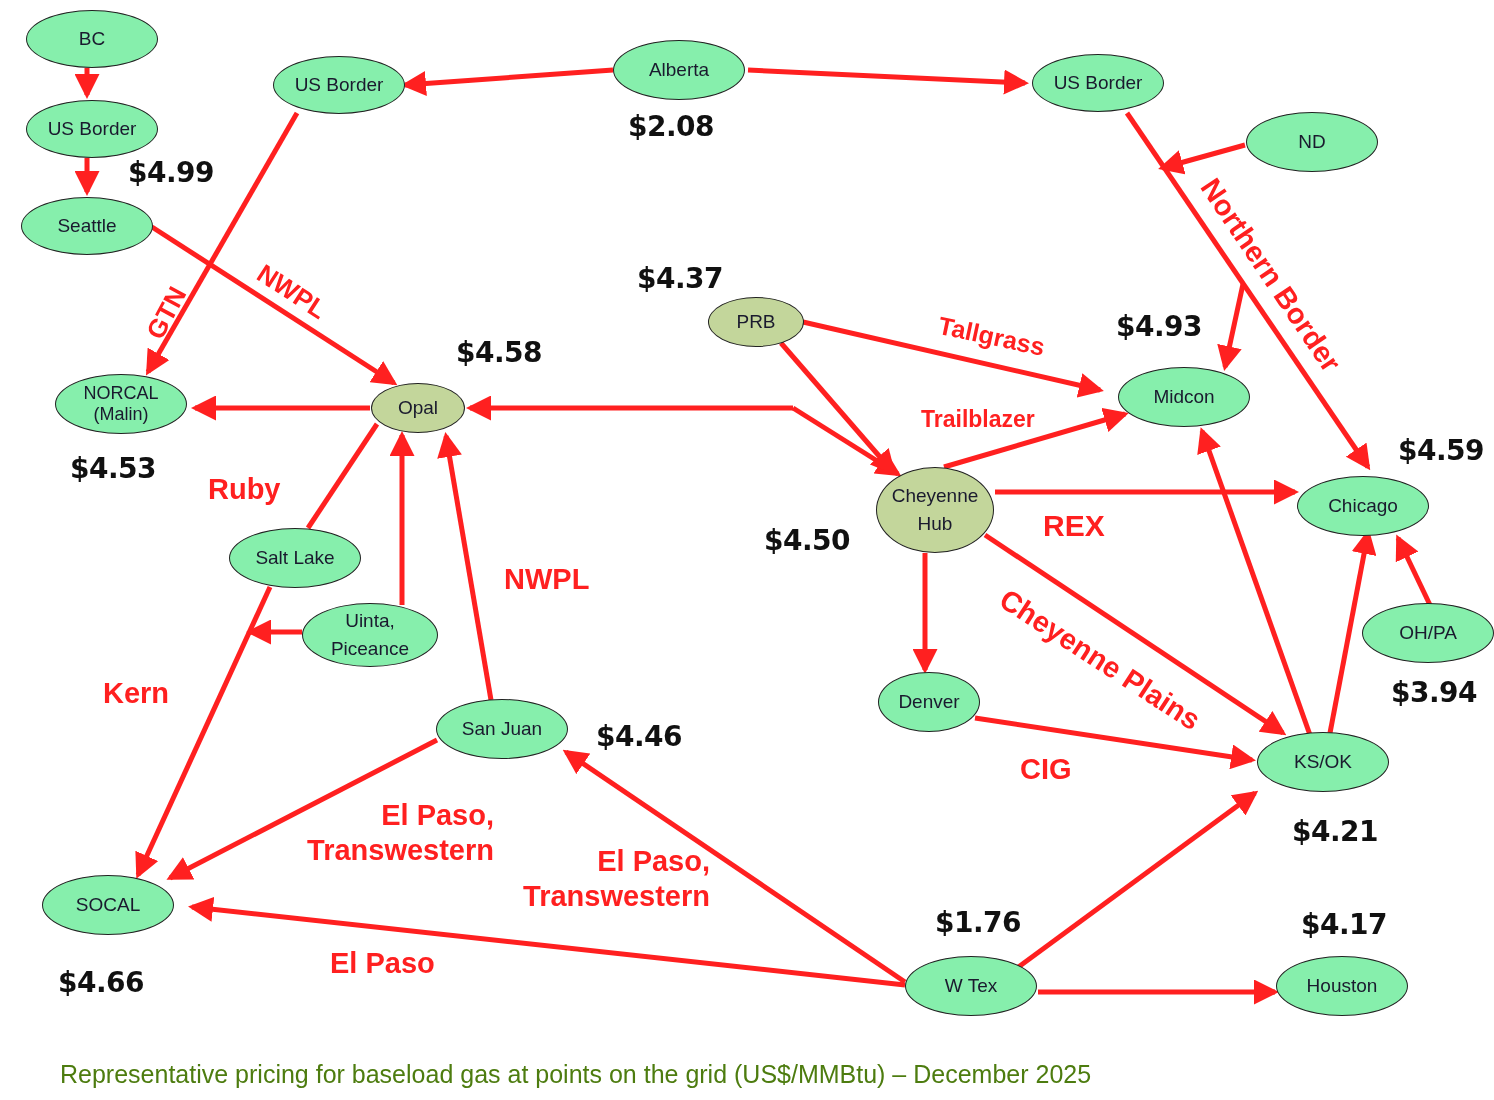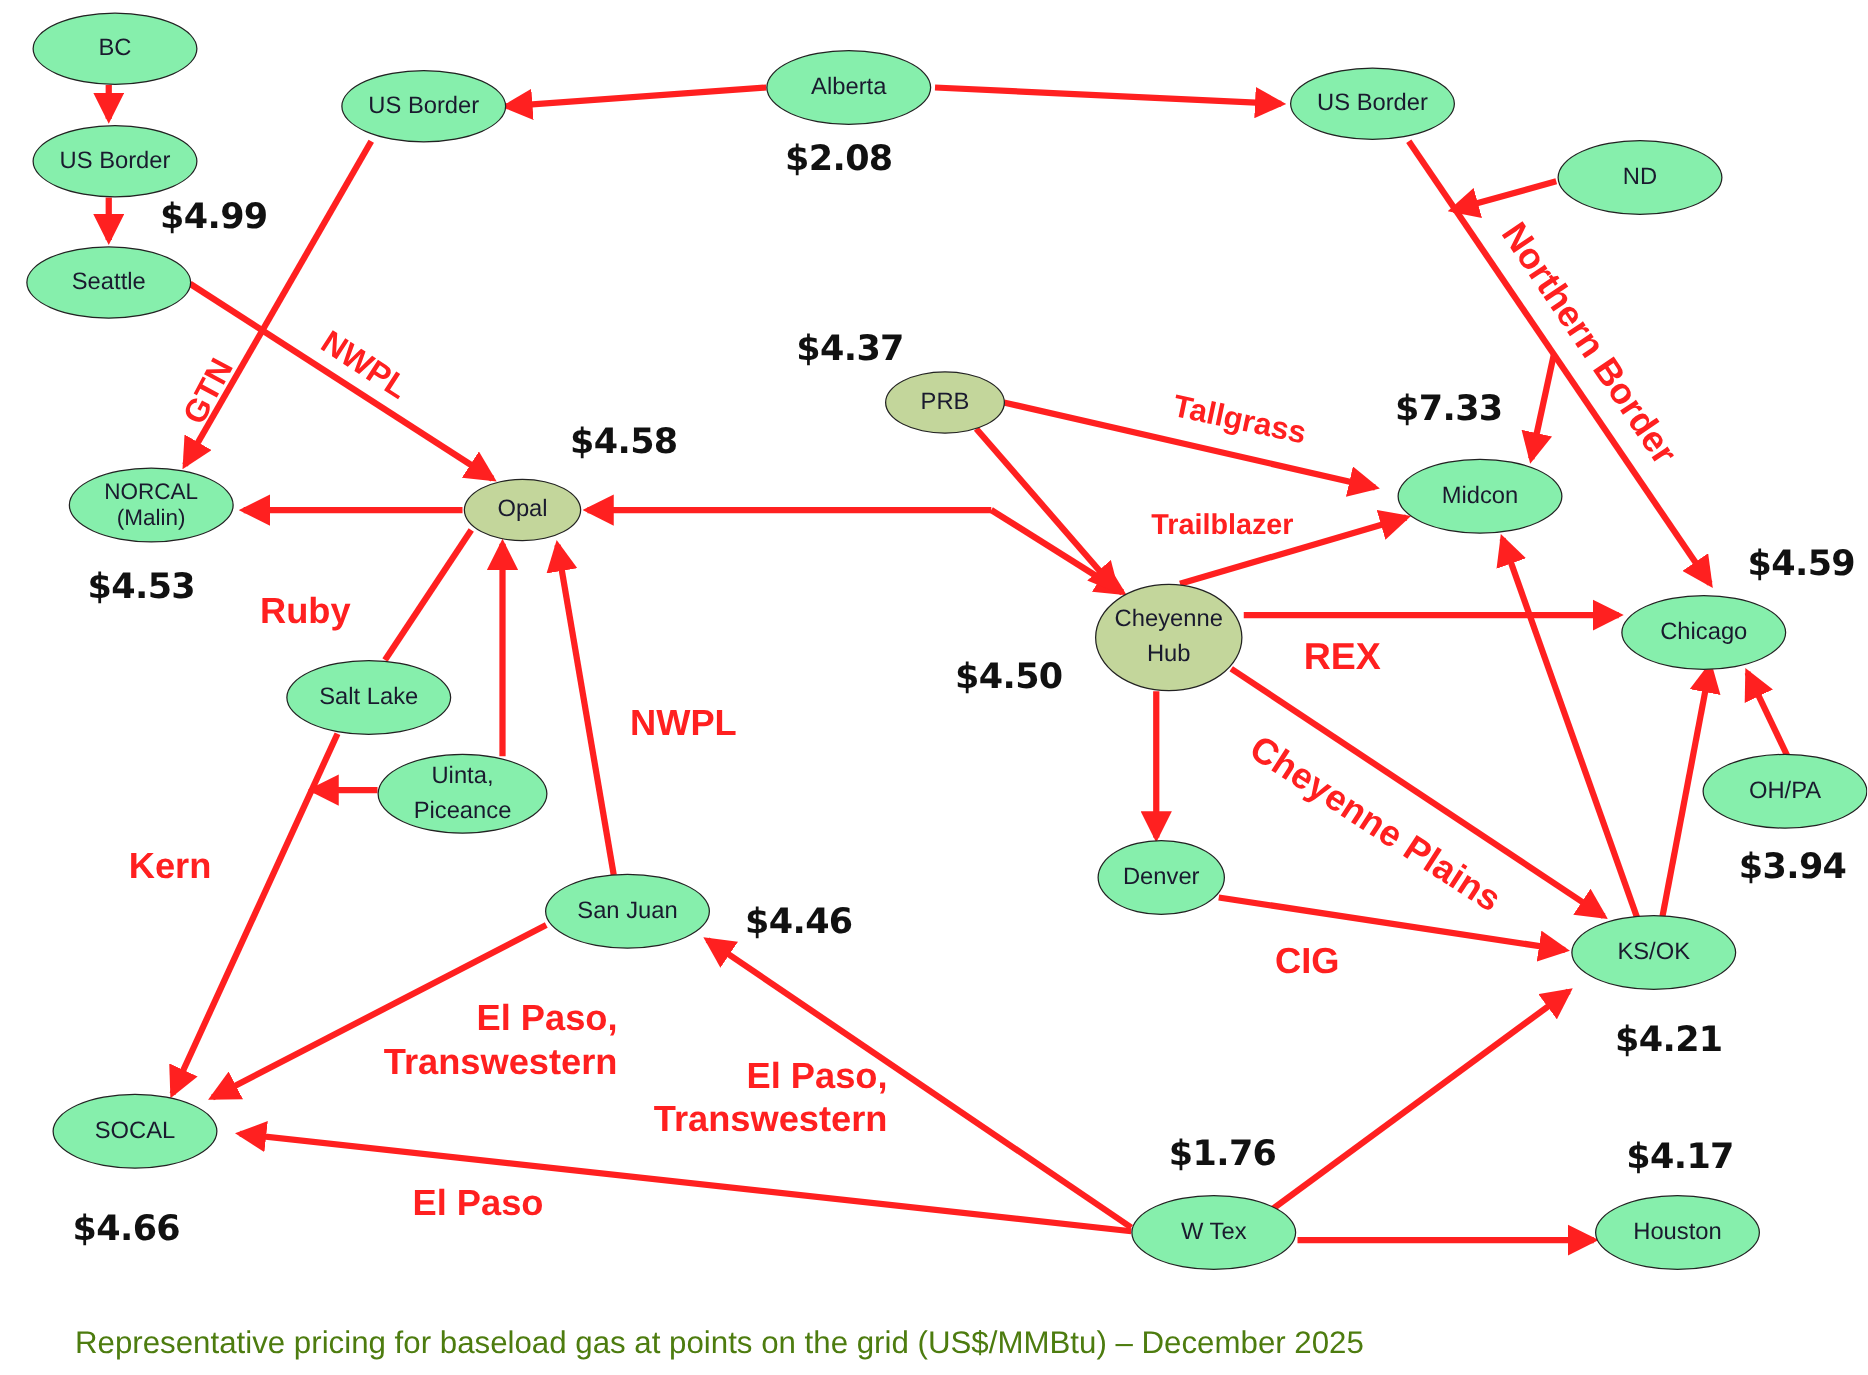--- a/index.html
+++ b/index.html
@@ -126,21 +126,21 @@
   <div class="node blue" style="left:436px;top:699px;width:132px;height:60px;">San Juan</div>
   <div class="node blue" style="left:1257px;top:732px;width:132px;height:60px;">KS/OK</div>
   <div class="node blue" style="left:42px;top:875px;width:132px;height:60px;">SOCAL</div>
   <div class="node blue" style="left:905px;top:956px;width:132px;height:60px;">W Tex</div>
   <div class="node blue" style="left:1276px;top:956px;width:132px;height:60px;">Houston</div>
 
   <div class="price" style="left:128px;top:156px;">$4.99</div>
   <div class="price" style="left:628px;top:110px;">$2.08</div>
   <div class="price" style="left:637px;top:262px;">$4.37</div>
   <div class="price" style="left:456px;top:336px;">$4.58</div>
-  <div class="price" style="left:1116px;top:310px;">$7.33</div>
+  <div class="price" style="left:1116px;top:310px;">$4.93</div>
   <div class="price" style="left:70px;top:452px;">$4.53</div>
   <div class="price" style="left:1398px;top:434px;">$4.59</div>
   <div class="price" style="left:764px;top:524px;">$4.50</div>
   <div class="price" style="left:1391px;top:676px;">$3.94</div>
   <div class="price" style="left:596px;top:720px;">$4.46</div>
   <div class="price" style="left:1292px;top:815px;">$4.21</div>
   <div class="price" style="left:935px;top:906px;">$1.76</div>
   <div class="price" style="left:1301px;top:908px;">$4.17</div>
   <div class="price" style="left:58px;top:966px;">$4.66</div>
 

